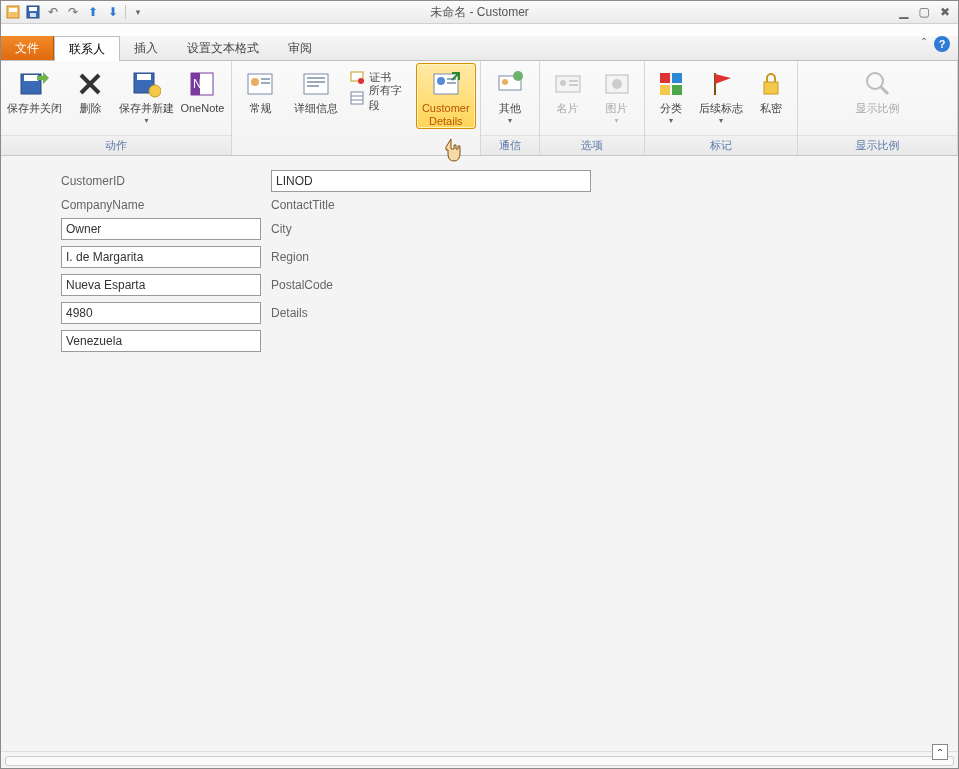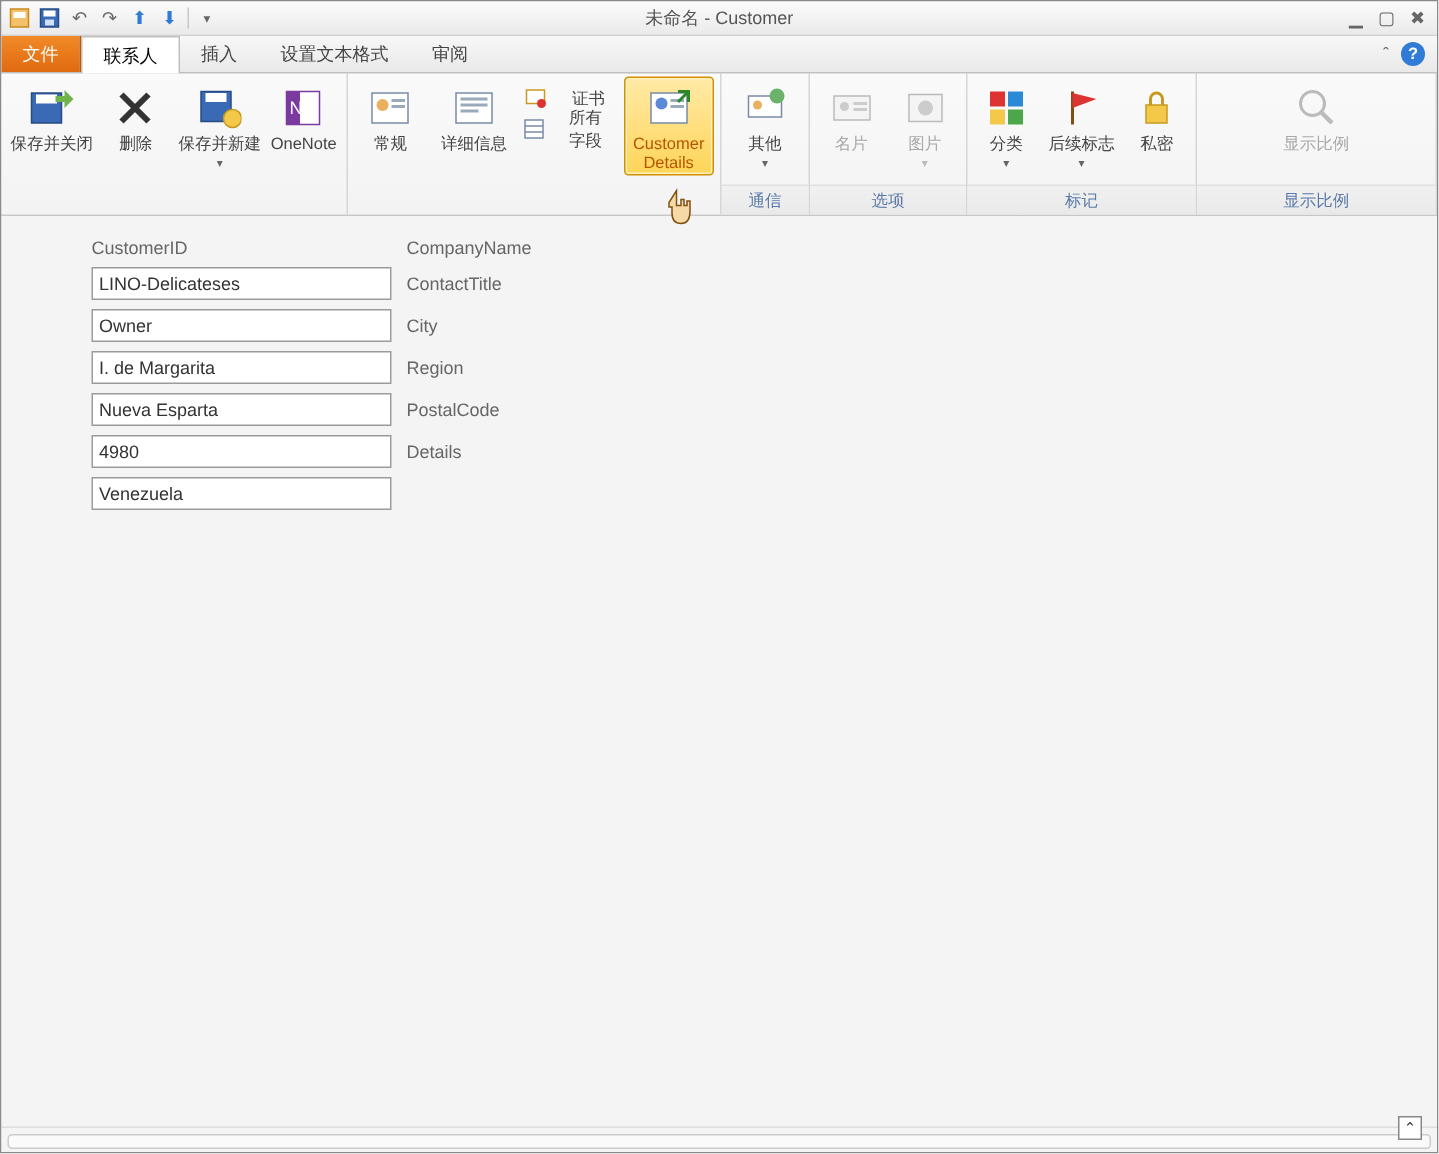--- a/index.html
+++ b/index.html
@@ -59,24 +59,25 @@
     display: flex;
     gap: 6px;
     padding-right: 6px;
     color: #666;
   }
   .win-controls span { cursor:pointer; padding:0 2px; font-size:12px; }
   
   .tabsrow {
     height: 24px;
     display: flex;
-    align-items: center;
+    align-items: flex-start;
     background: linear-gradient(#f7f7f7,#e9e9e9);
     border-bottom: 1px solid #c0c0c0;
     position: relative;
+    margin-top: 12px;
   }
   .tab {
     padding: 0 14px;
     line-height: 24px;
     color: #444;
     cursor: pointer;
     border-right: 1px solid transparent;
   }
   .tab-file {
     background: #e87a18;
@@ -149,21 +150,21 @@
   .big-btn.disabled .icon { color:#b8b8b8; }
   .big-btn.highlight {
     border:1px solid #d68f00;
     background: linear-gradient(#ffe9a6,#ffd558);
     box-shadow: inset 0 0 0 1px #fff2bd;
     color:#9a4a00;
   }
   .big-btn.highlight .lbl { color:#b55500; }
   .small-stack { width:80px; display:flex;flex-direction:column;gap:1px;padding-top:4px;}
   .small-btn {
-    display:flex;align-items:center;gap:16px;cursor:pointer;font-size:11px;color:#444;height:20px;
+    display:flex;align-items:center;gap:4px;cursor:pointer;font-size:11px;color:#444;height:20px;
     padding:0 2px;
   }
   .small-btn .si { width:16px;height:16px;display:flex;align-items:center;justify-content:center;font-size:12px;color:#4a6ea9;}
   
   .cursor-hand {
     position:absolute;
     pointer-events:none;
     font-size:22px;
   }
   
@@ -289,20 +290,21 @@
           <div class="icon">
             <svg width="28" height="28">
                 <rect x="3" y="3" width="22" height="22" fill="#fff" stroke="#7a3aa0"></rect>
                 <rect x="3" y="3" width="9" height="22" fill="#7a3aa0"></rect>
                 <text x="5" y="18" fill="#fff" font-size="12" font-family="Arial">N</text>
               </svg>
           </div>
           <div class="lbl">OneNote</div>
         </div>
       </div>
+      <div class="group-label">动作</div>
     </div>
 
     <div class="group" style="width:240px;position:relative">
       <div class="group-body">
         <div class="big-btn compact">
           <div class="icon">
             <svg width="28" height="28">
                 <rect x="2" y="4" width="24" height="20" fill="#fff" stroke="#7a8aa8"></rect>
                 <circle cx="9" cy="12" r="4" fill="#e8b060"></circle>
                 <rect x="15" y="8" width="9" height="2" fill="#9ab"></rect>
@@ -459,22 +461,22 @@
         </div>
       </div>
       <div class="group-label">显示比例</div>
     </div>
 
   </div>
 
   <div class="content">
     <div class="form-grid">
       <div class="fld-label">CustomerID</div>
+      <input class="fld-input" value="LINOD" style="">
       <div class="fld-label">CompanyName</div>
-      <input class="fld-input" value="LINO-Delicateses" style="">
       <div class="fld-label">ContactTitle</div>
       <input class="fld-input" value="Owner" style="">
       <div class="fld-label">City</div>
       <input class="fld-input" value="I. de Margarita" style="">
       <div class="fld-label">Region</div>
       <input class="fld-input" value="Nueva Esparta" style="">
       <div class="fld-label">PostalCode</div>
       <input class="fld-input" value="4980" style="">
       <div class="fld-label">Details</div>
       <input class="fld-input" value="Venezuela" style="">

